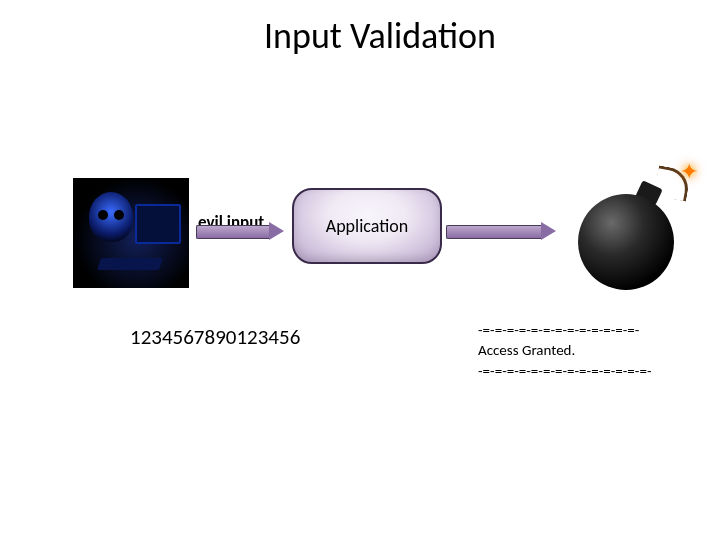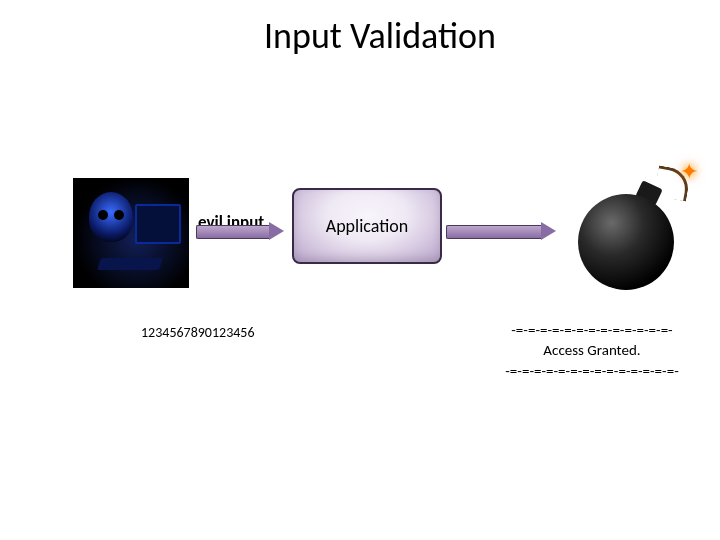--- a/index.html
+++ b/index.html
@@ -129,21 +129,21 @@
   }
   .arrow1 { top: 222px; left: 196px; width: 88px; }
   .arrow2 { top: 222px; left: 446px; width: 110px; }
   
   .app-node {
     position: absolute;
     top: 188px;
     left: 292px;
     width: 146px;
     height: 72px;
-    border-radius: 8px;
+    border-radius: 20px;
     background: radial-gradient(ellipse at 50% 35%, #f8f5fb 0%, #efe9f4 38%, #b9a4cb 100%);
     border: 2px solid #3a2a4a;
     box-shadow: inset 0 -4px 8px rgba(0,0,0,0.12);
     display: flex;
     align-items: center;
     justify-content: center;
     font-size: 18px;
   }
   
   .bomb {
@@ -189,31 +189,31 @@
     left: 116px;
     top: 0px;
     font-size: 22px;
     color: #ff7a00;
     text-shadow: 0 0 6px #ffcc33, 0 0 12px #ff6600;
   }
   
   .card-number {
     position: absolute;
     top: 324px;
-    left: 141px;
-    font-size: 14px;
+    left: 130px;
+    font-size: 21px;
   }
   .access-block {
     position: absolute;
     top: 320px;
     left: 478px;
     width: 228px;
     font-size: 15px;
     line-height: 1.35;
-    text-align: center;
+    text-align: left;
     white-space: pre;
   }
 </style>
 </head>
 <body>
 
 <div class="slide">
 
   <div class="title">Input Validation</div>
 

